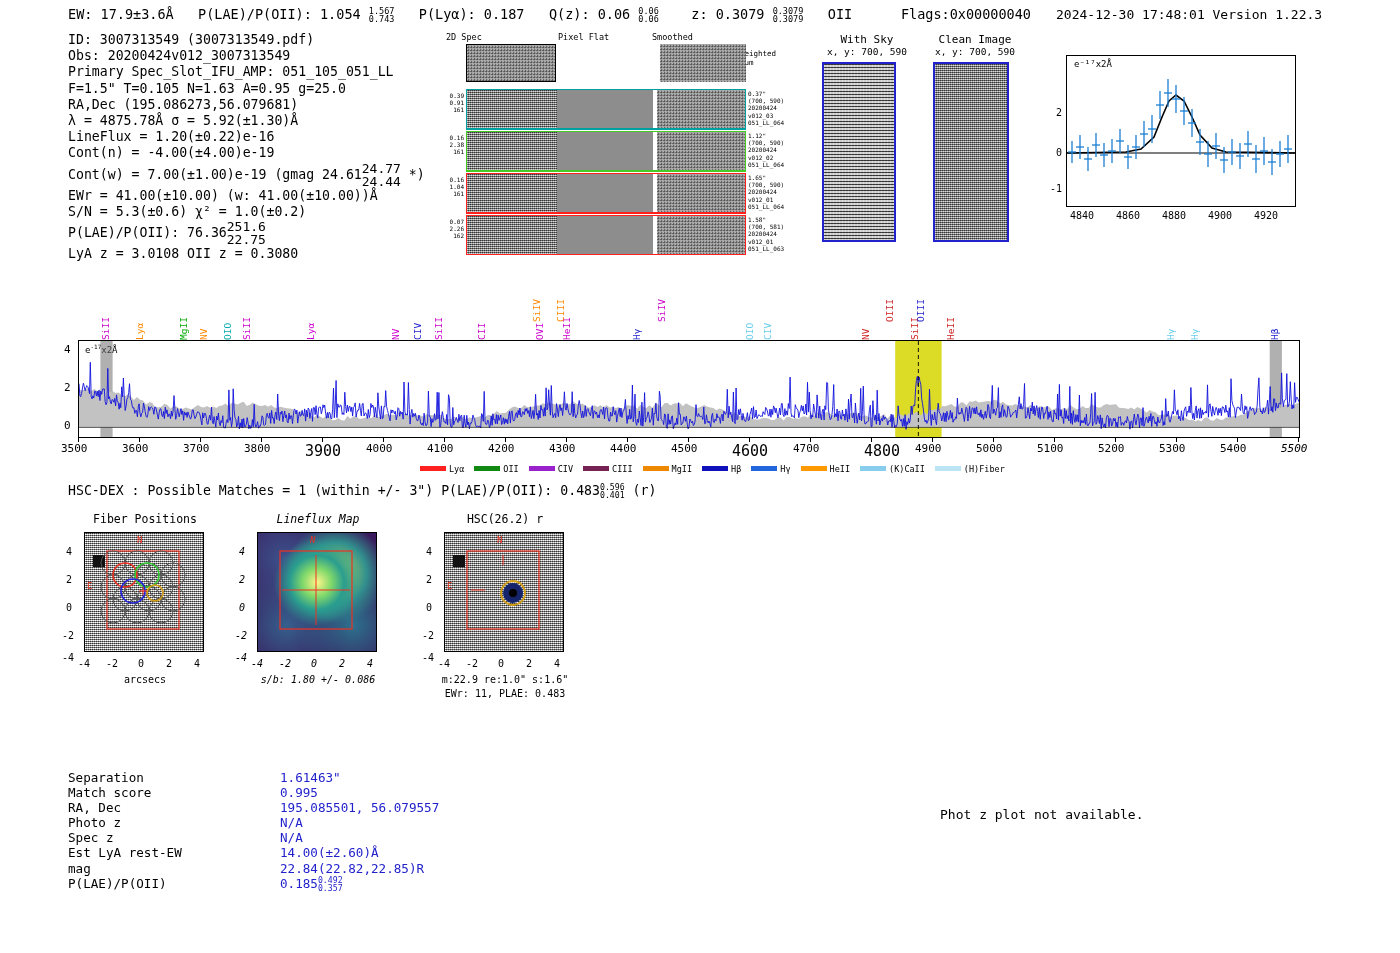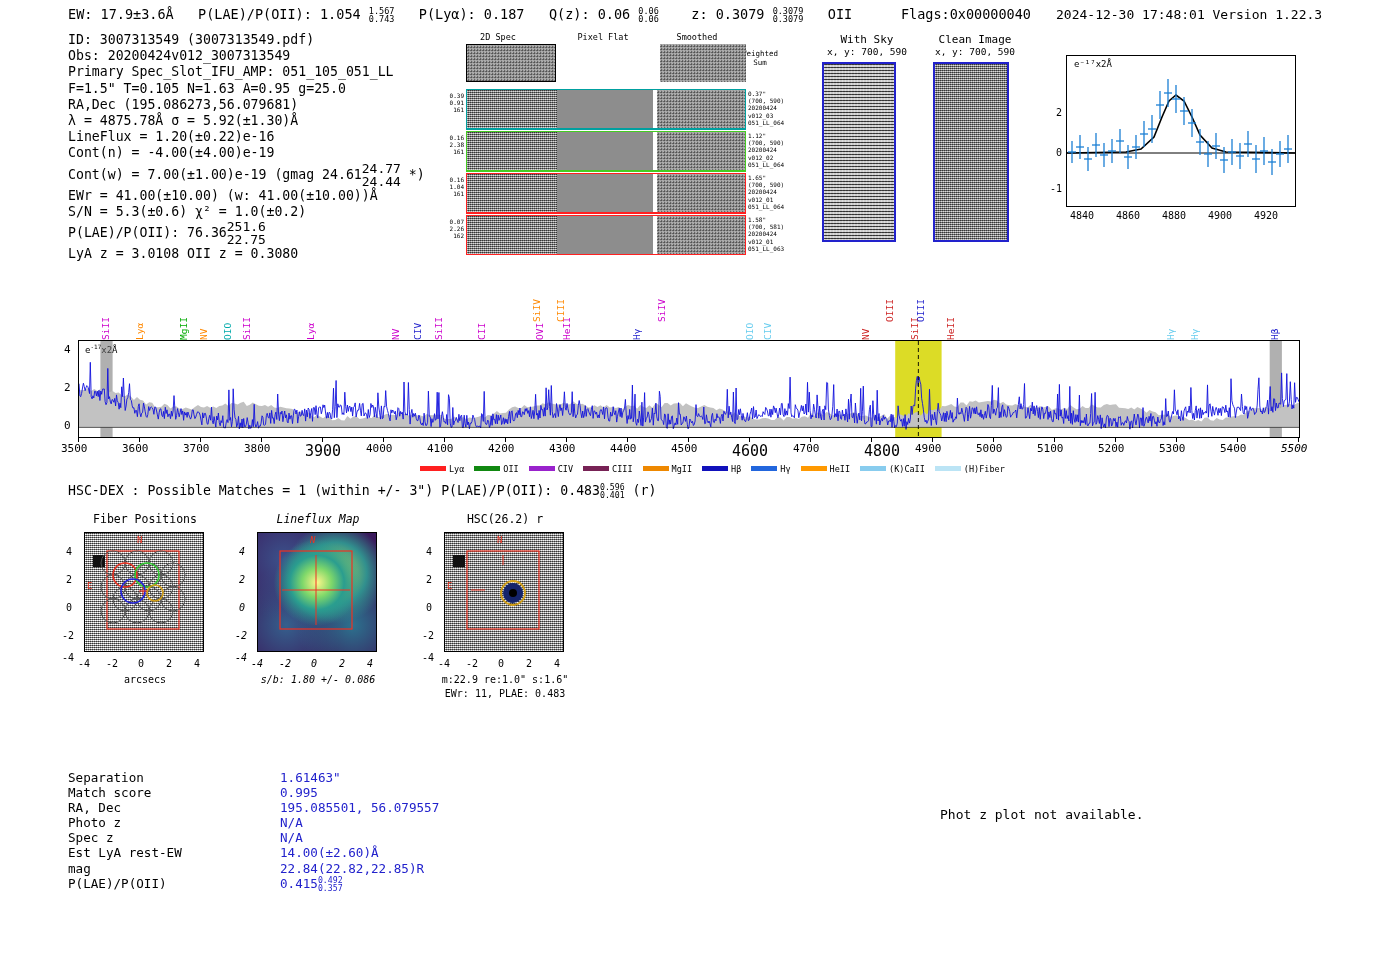--- a/index.html
+++ b/index.html
@@ -16,21 +16,21 @@
   #header-line { top:6px; left:68px; font-size:13.5px; letter-spacing:0px; }
   #header-line .frac { display:inline-block; vertical-align:middle; font-size:8.5px; line-height:1.0; text-align:left; }
   #timestamp { top:7px; left:1056px; font-size:13px; }
 
   
   #info-block { top:32px; left:68px; font-size:13.2px; line-height:16.2px; }
   #info-block .frac { display:inline-block; font-size:13px; line-height:1.0; text-align:left; vertical-align:middle; }
 
   
   #spec2d { top:32px; left:440px; width:320px; height:222px; }
-  .panel-title { position:absolute; font-size:8.5px; text-align:center; }
+  .panel-title { position:absolute; font-size:8.5px; text-align:left; }
   .imgbox { position:absolute; background:#808080; overflow:hidden; }
   .noise {
     width:100%; height:100%;
     background-image:
       repeating-linear-gradient(0deg, rgba(255,255,255,.32) 0 1px, rgba(0,0,0,.30) 1px 2px, rgba(255,255,255,.12) 2px 3px, rgba(0,0,0,.10) 3px 4px),
       repeating-linear-gradient(90deg, rgba(255,255,255,.28) 0 1px, rgba(0,0,0,.26) 1px 2px, rgba(255,255,255,.10) 2px 3px, rgba(0,0,0,.14) 3px 4px);
     background-size: 3px 3px, 3px 3px;
     background-color:#8a8a8a;
   }
   .noise.fine {
@@ -559,15 +559,15 @@
 </div>
 
 <div class="abs" id="bottom-table">
     <div class="nw"><span class="k">Separation</span><span class="v">1.61463"</span></div>
     <div class="nw"><span class="k">Match score</span><span class="v">0.995</span></div>
     <div class="nw"><span class="k">RA, Dec</span><span class="v">195.085501, 56.079557</span></div>
     <div class="nw"><span class="k">Photo z</span><span class="v">N/A</span></div>
     <div class="nw"><span class="k">Spec z</span><span class="v">N/A</span></div>
     <div class="nw"><span class="k">Est LyA rest-EW</span><span class="v">14.00(±2.60)Å</span></div>
     <div class="nw"><span class="k">mag</span><span class="v">22.84(22.82,22.85)R</span></div>
-    <div class="nw"><span class="k">P(LAE)/P(OII)</span><span class="v">0.415</span><span class="frac"><span>0.492</span><br><span>0.357</span></span></div>
+    <div class="nw"><span class="k">P(LAE)/P(OII)</span><span class="v">0.185</span><span class="frac"><span>0.492</span><br><span>0.357</span></span></div>
   </div>
 <div class="abs nw" id="photoz-msg">Phot z plot not available.</div>
 
 </body></html>

